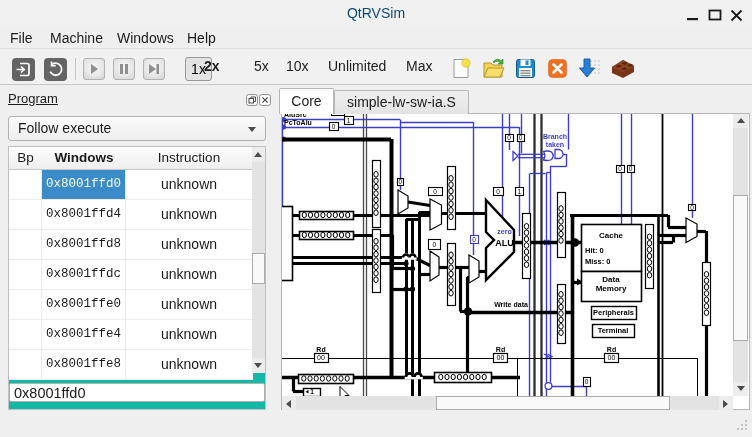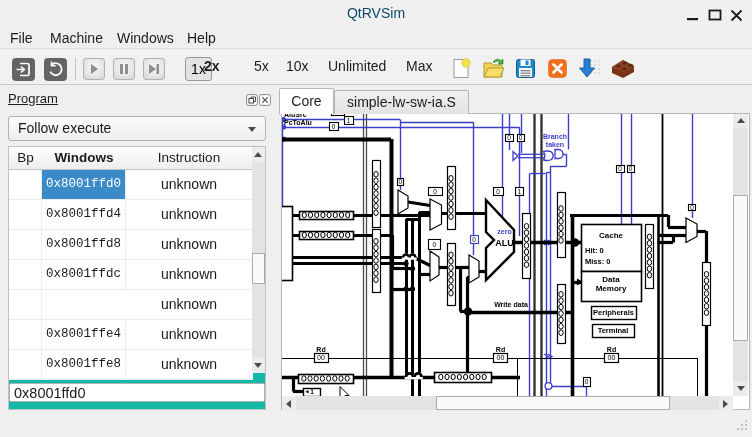--- a/index.html
+++ b/index.html
@@ -189,20 +189,21 @@
         <div class="addr">0x8001ffd8</div>
         <div class="instr">unknown</div>
       </div>
       <div class="row" style="top:113px;">
         <div class="bp"></div>
         <div class="addr">0x8001ffdc</div>
         <div class="instr">unknown</div>
       </div>
       <div class="row" style="top:143px;">
         <div class="bp"></div>
+        <div class="addr">0x8001ffe0</div>
         <div class="instr">unknown</div>
       </div>
       <div class="row" style="top:173px;padding-left:48px;">
         <div class="bp"></div>
         <div class="addr">0x8001ffe4</div>
         <div class="instr">unknown</div>
       </div>
       <div class="row" style="top:203px;">
         <div class="bp"></div>
         <div class="addr">0x8001ffe8</div>

